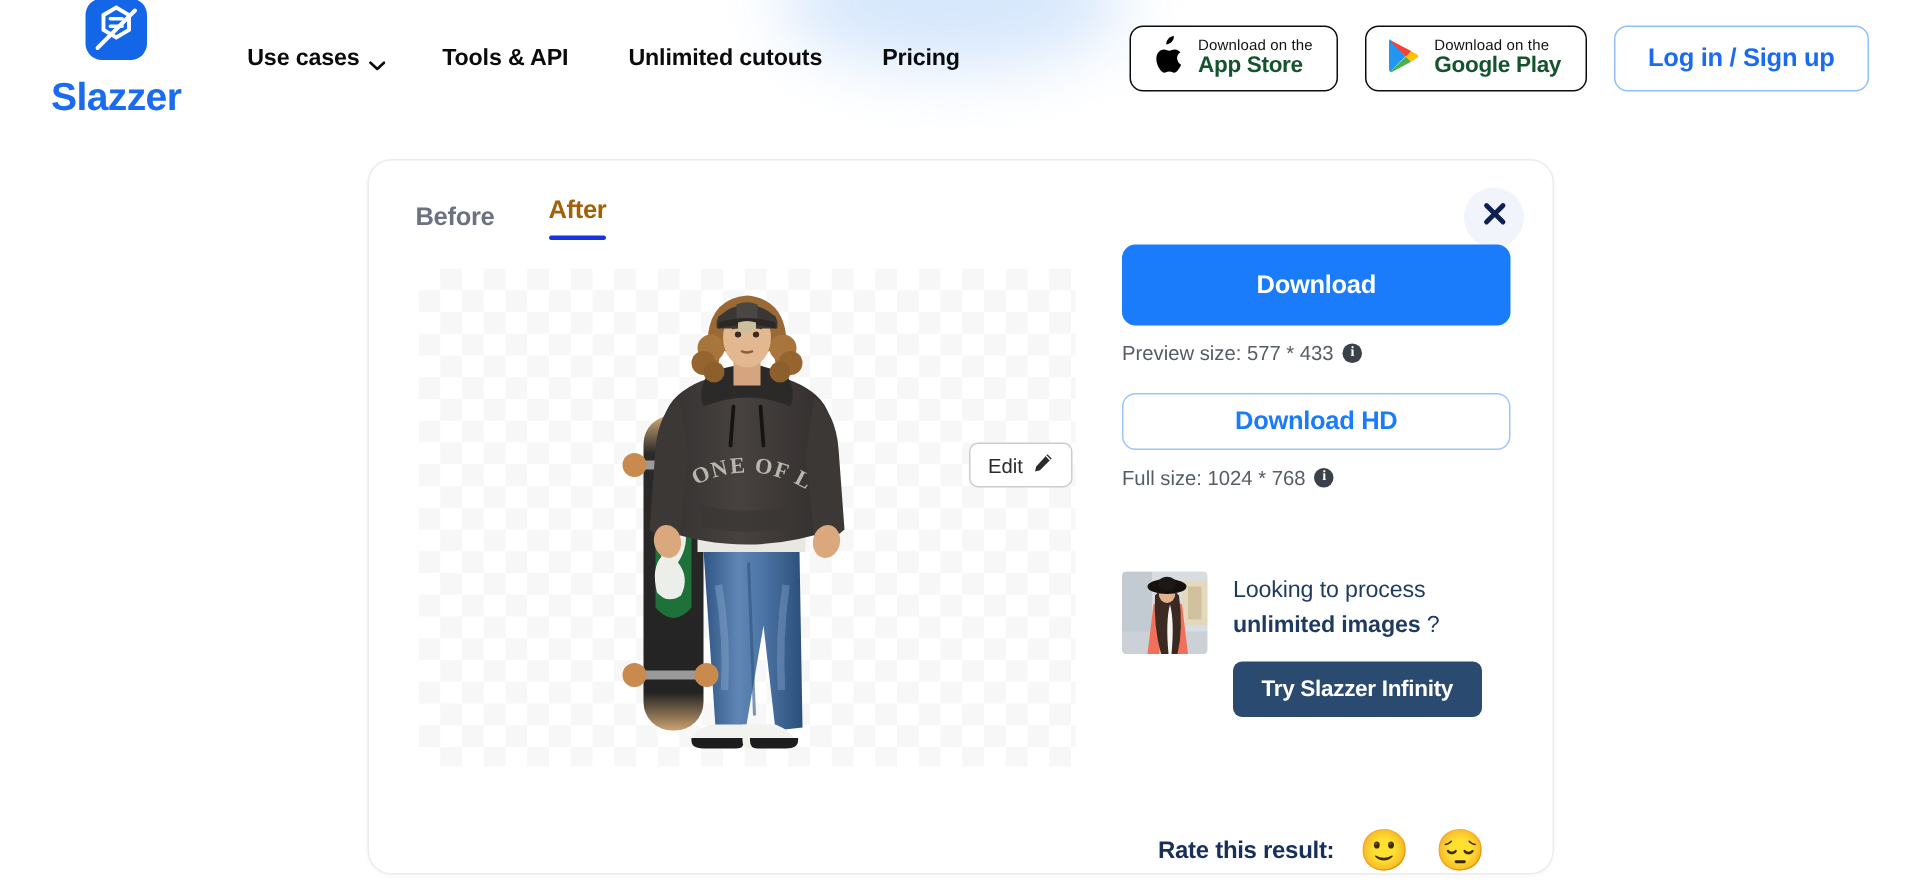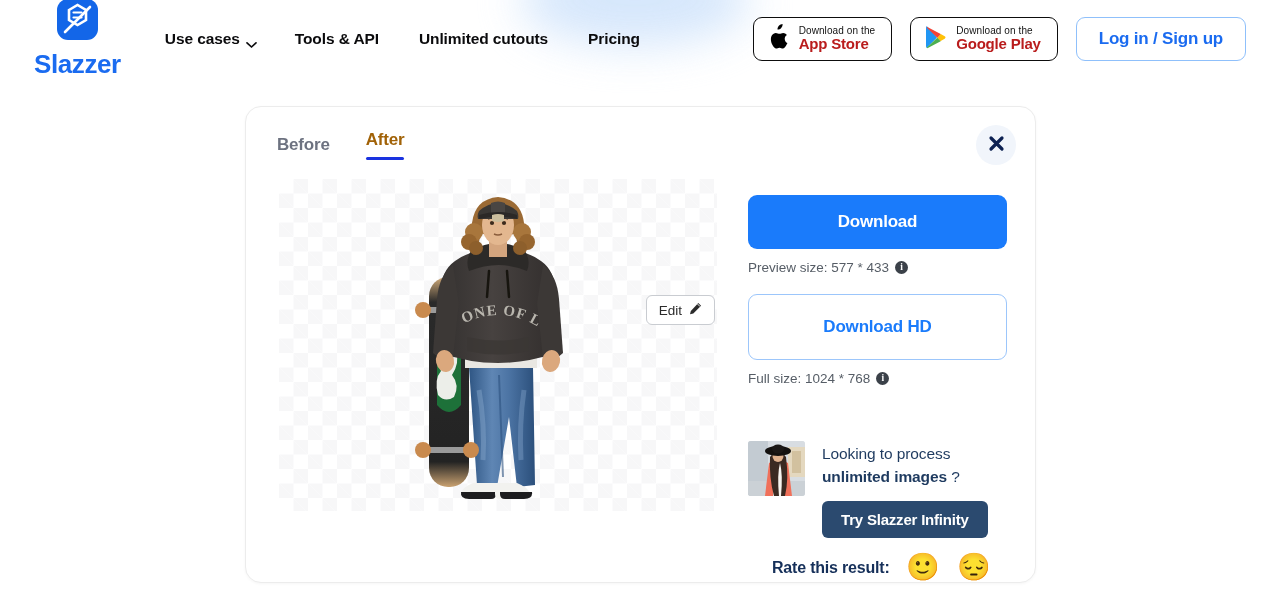--- a/index.html
+++ b/index.html
@@ -41,21 +41,21 @@
   .chev { display: inline-block; width: 9px; height: 9px; }
   .actions { margin-left: auto; display: flex; align-items: center; gap: 18px; }
   .store-badge {
     display: flex; align-items: center; gap: 9px;
     height: 44px; padding: 0 16px 0 14px;
     border: 1.6px solid #0d0d0d; border-radius: 9px;
     background: #fff; cursor: pointer;
   }
   .store-badge .txt { display: flex; flex-direction: column; line-height: 1.05; }
   .store-badge .txt .small { font-size: 10px; color: #111; letter-spacing: .1px; }
-  .store-badge .txt .big { font-size: 15px; font-weight: bold; color: #b91c1c; letter-spacing: -.2px; }
+  .store-badge .txt .big { font-size: 15px; font-weight: bold; color: #14532d; letter-spacing: -.2px; }
   .login-btn {
     height: 44px; padding: 0 22px; display: flex; align-items: center;
     border: 1.4px solid #8fc0fb; border-radius: 9px; background: #fff;
     color: #1a6bf0; font-size: 17px; font-weight: bold; cursor: pointer;
     letter-spacing: -.2px;
     justify-content: center;
   }
 
   
   .card {
@@ -96,33 +96,33 @@
   .subject { position: absolute; left: 50%; transform: translateX(-50%); top: 6px; }
   .edit-btn {
     position: absolute; right: 2px; top: 116px;
     display: flex; align-items: center; gap: 7px;
     height: 30px; padding: 0 12px; background: #fff;
     border: 1px solid #c9ccd1; border-radius: 6px;
     font-size: 13.5px; color: #2b2b2b; cursor: pointer;
   }
 
   
-  .panel { position: absolute; left: 502px; top: 88px; width: 259px; }
+  .panel { position: absolute; left: 502px; top: 56px; width: 259px; }
   .btn-primary {
     width: 259px; height: 54px; background: #1a7bfb; border: none;
     border-radius: 9px; color: #fff; font-size: 17px; font-weight: bold;
     cursor: pointer; display: flex; align-items: center; justify-content: center;
     letter-spacing: -.2px;
   }
   .size-note {
     display: flex; align-items: center; gap: 6px;
     margin-top: 11px; font-size: 13.5px; color: #565d66;
   }
   .btn-outline {
-    width: 259px; height: 66px; margin-top: 19px; background: #fff;
+    width: 259px; height: 38px; margin-top: 19px; background: #fff;
     border: 1.4px solid #9cc6fb; border-radius: 9px; color: #1a7bfb;
     font-size: 17px; font-weight: bold; cursor: pointer;
     display: flex; align-items: center; justify-content: center;
     letter-spacing: -.2px;
   }
   .info-dot {
     width: 13px; height: 13px; border-radius: 50%; background: #3b4149;
     color: #fff; font-size: 9.5px; font-weight: bold; line-height: 13px;
     text-align: center; display: inline-block; font-family: "Liberation Serif", serif;
     cursor: pointer; flex: none;

